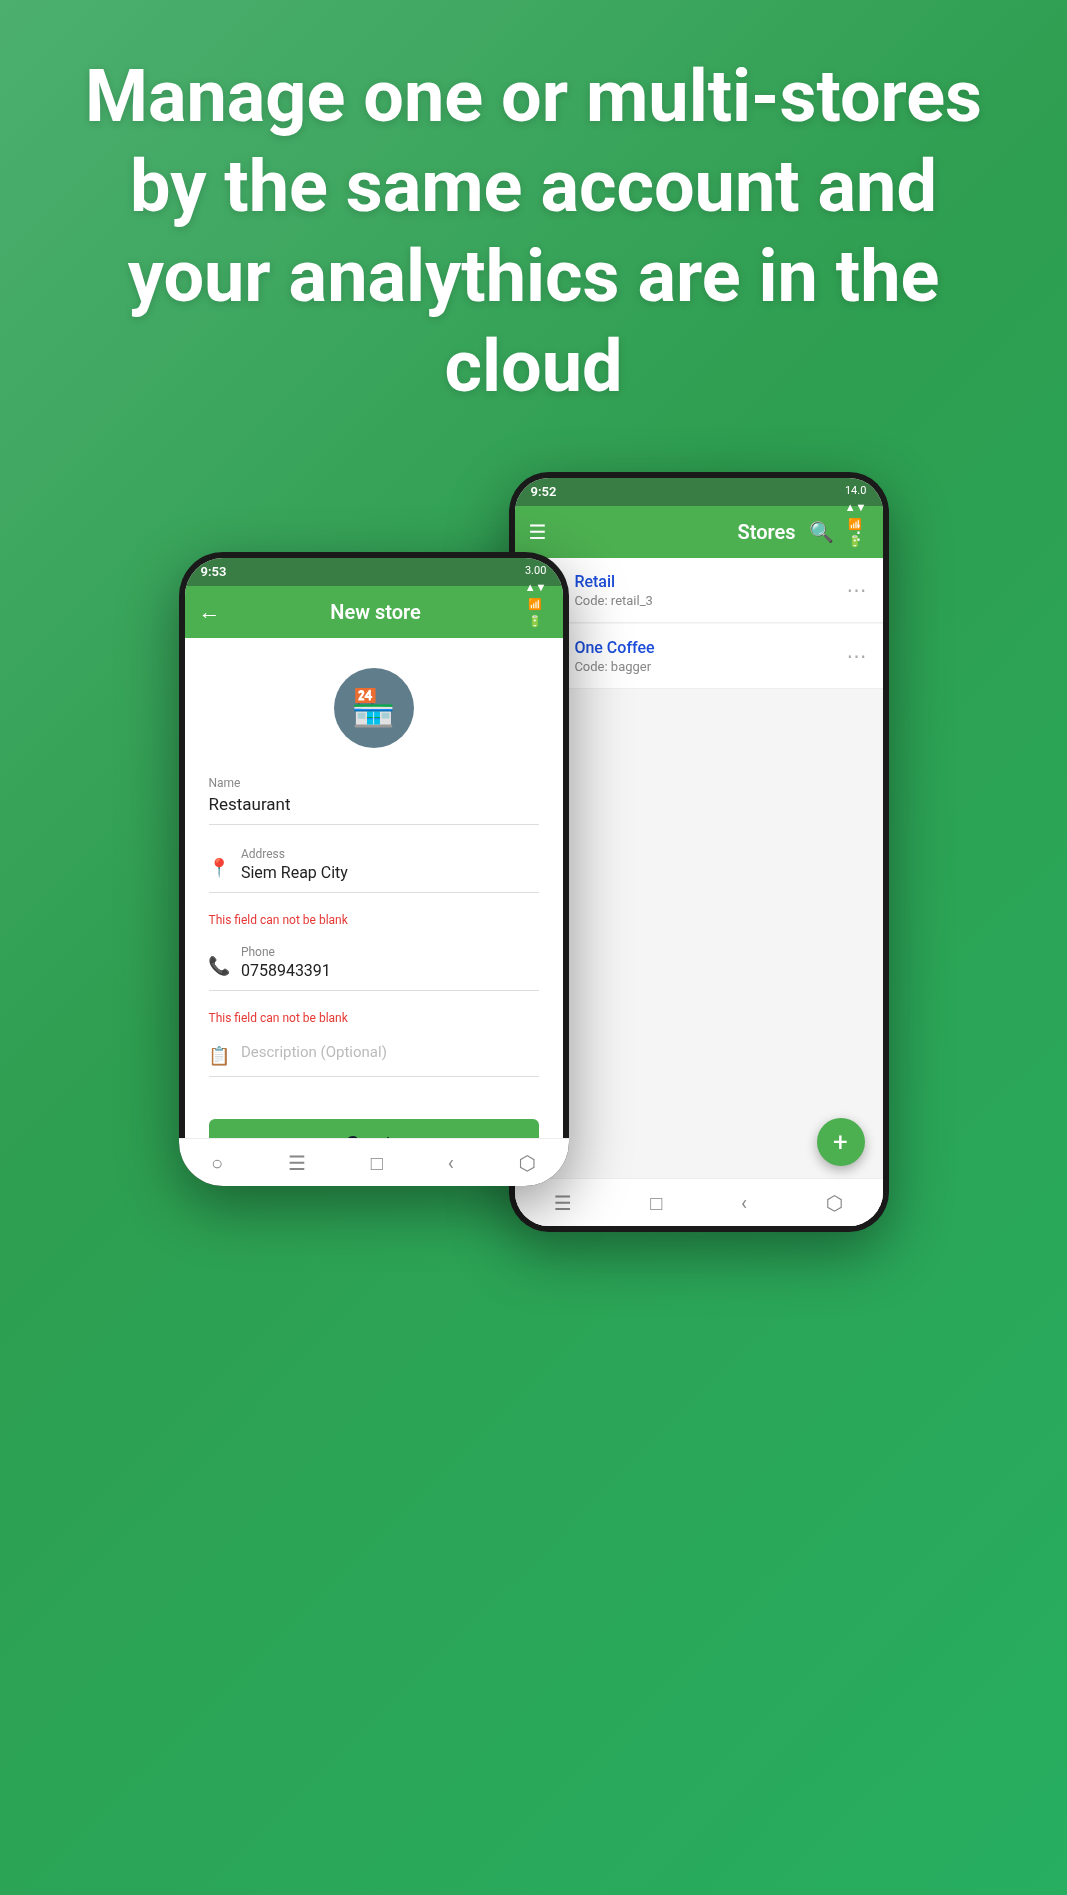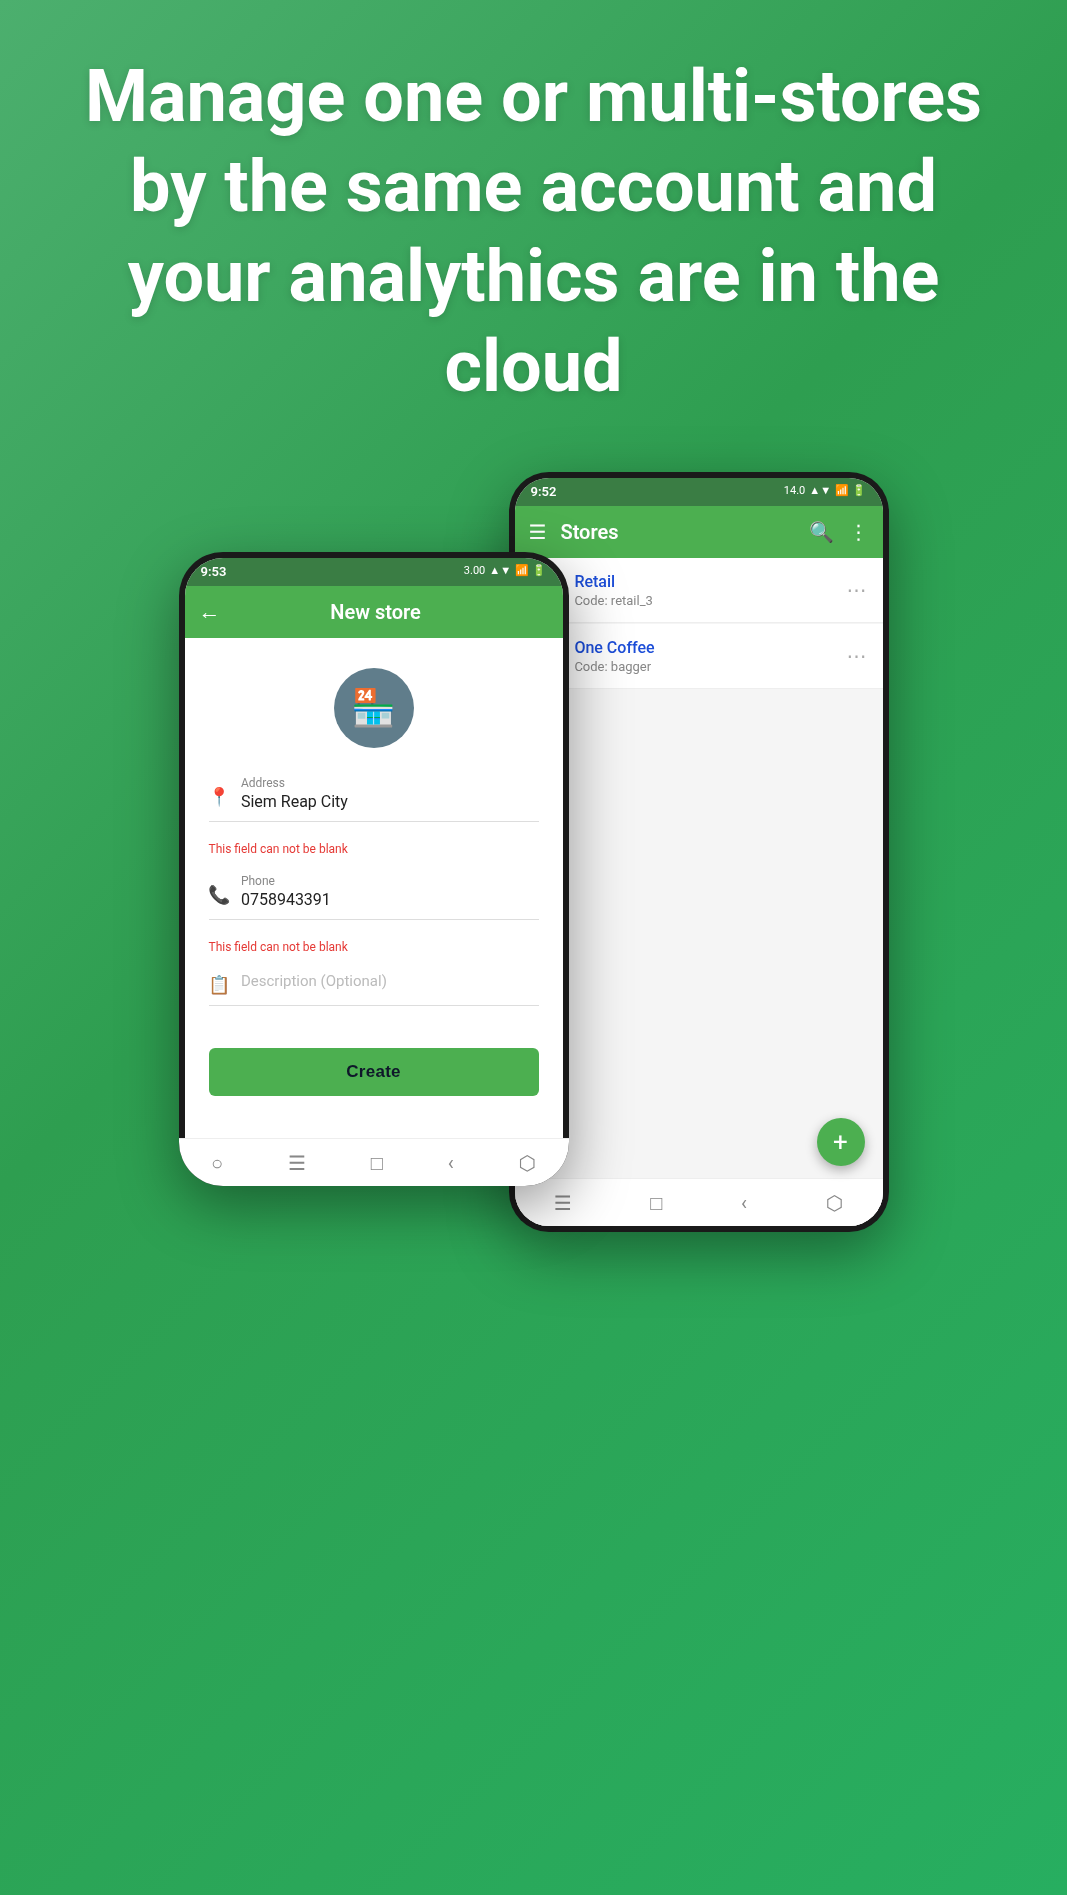--- a/index.html
+++ b/index.html
@@ -88,20 +88,21 @@
       color: white;
       font-size: 13px;
       font-weight: 600;
     }
     .status-bar .icons {
       display: flex;
       align-items: center;
       gap: 4px;
       color: white;
       font-size: 10px;
+      flex-direction: column;
     }
     .status-bar .icons span {
       font-size: 11px;
     }
 
     
     .app-bar {
       background: #4caf50;
       display: flex;
       align-items: center;
@@ -346,20 +347,25 @@
       <div class="form-content">
 
         
         <div class="store-avatar">
           <div class="avatar-circle">
             <span>🏪</span>
           </div>
         </div>
 
         
+        <div class="name-field">
+          <div class="field-label">Name</div>
+          <div class="field-value">Restaurant</div>
+          <div class="field-divider"></div>
+        </div>
 
         
         <div class="field-group">
           <div class="field-row">
             <span class="field-icon">📍</span>
             <div style="flex:1">
               <div class="field-label">Address</div>
               <div class="field-value">Siem Reap City</div>
             </div>
           </div>
@@ -413,21 +419,21 @@
         <div class="icons">
           <span>14.0</span>
           <span>▲▼</span>
           <span>📶</span>
           <span>🔋</span>
         </div>
       </div>
 
       <div class="app-bar">
         <span class="menu-icon">☰</span>
-        <span class="title" style="text-align:left;flex:1;margin:0">Stores</span>
+        <span class="title" style="text-align:right;flex:1;margin:0">Stores</span>
         <span class="search-icon">🔍</span>
         <span class="more-icon">⋮</span>
       </div>
 
       <div class="stores-list">
 
         <div class="store-item">
           <span class="store-icon">🏪</span>
           <div class="store-info">
             <div class="store-name">Retail</div>

